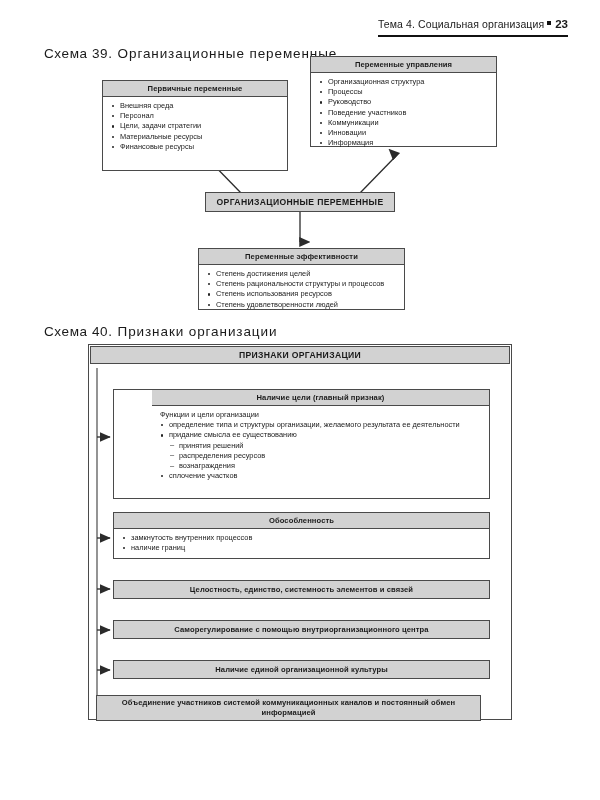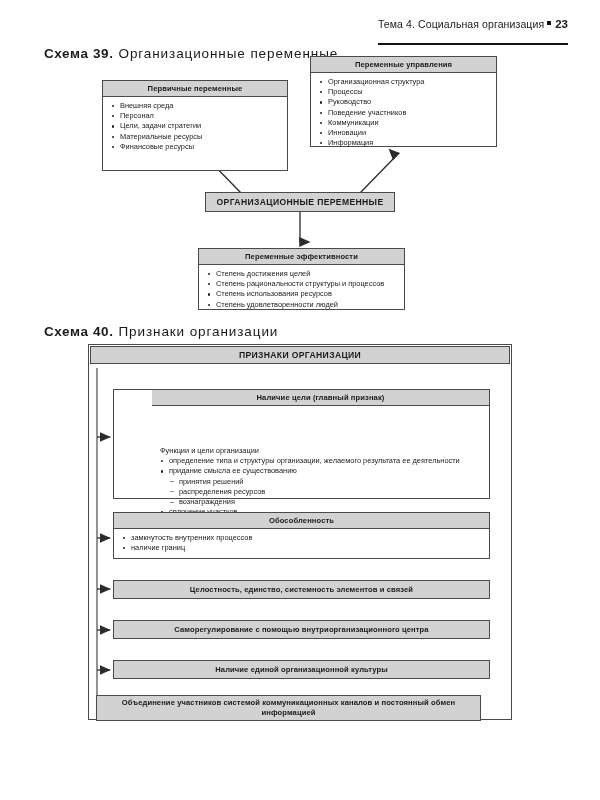--- a/index.html
+++ b/index.html
@@ -15,21 +15,21 @@
     color: #1a1a1a;
     overflow: hidden;
   }
 
   
   #page-header {
     position: absolute;
     top: 14px;
     right: 32px;
     text-align: right;
-    padding-bottom: 11px;
+    padding-bottom: 3px;
     border-bottom: 2px solid #111;
   }
   #page-header .hdr-text {
     font-size: 10.5px;
     letter-spacing: .1px;
     white-space: nowrap;
   }
   #page-header .hdr-sq {
     display: inline-block;
     width: 4px;
@@ -44,21 +44,21 @@
   }
 
   
   .scheme-caption {
     position: absolute;
     left: 44px;
     font-size: 13.5px;
     white-space: nowrap;
   }
   .scheme-caption .cap-label {
-    font-weight: bold;
+    font-weight: normal;
     letter-spacing: .6px;
   }
   .scheme-caption .cap-title {
     font-weight: normal;
     letter-spacing: .9px;
     margin-left: 5px;
   }
 
   
   .box {
@@ -96,21 +96,20 @@
     position: absolute;
     left: 1px;
     top: 4px;
     width: 2.2px;
     height: 2.2px;
     background: #222;
     border-radius: 50%;
   }
   ul.blist li.plain {
     padding-left: 0;
-    margin-top: 36px;
   }
   ul.blist li.plain::before { display: none; }
   ul.blist li.dash {
     padding-left: 19px;
   }
   ul.blist li.dash::before {
     content: "–";
     background: none;
     border-radius: 0;
     width: auto;

